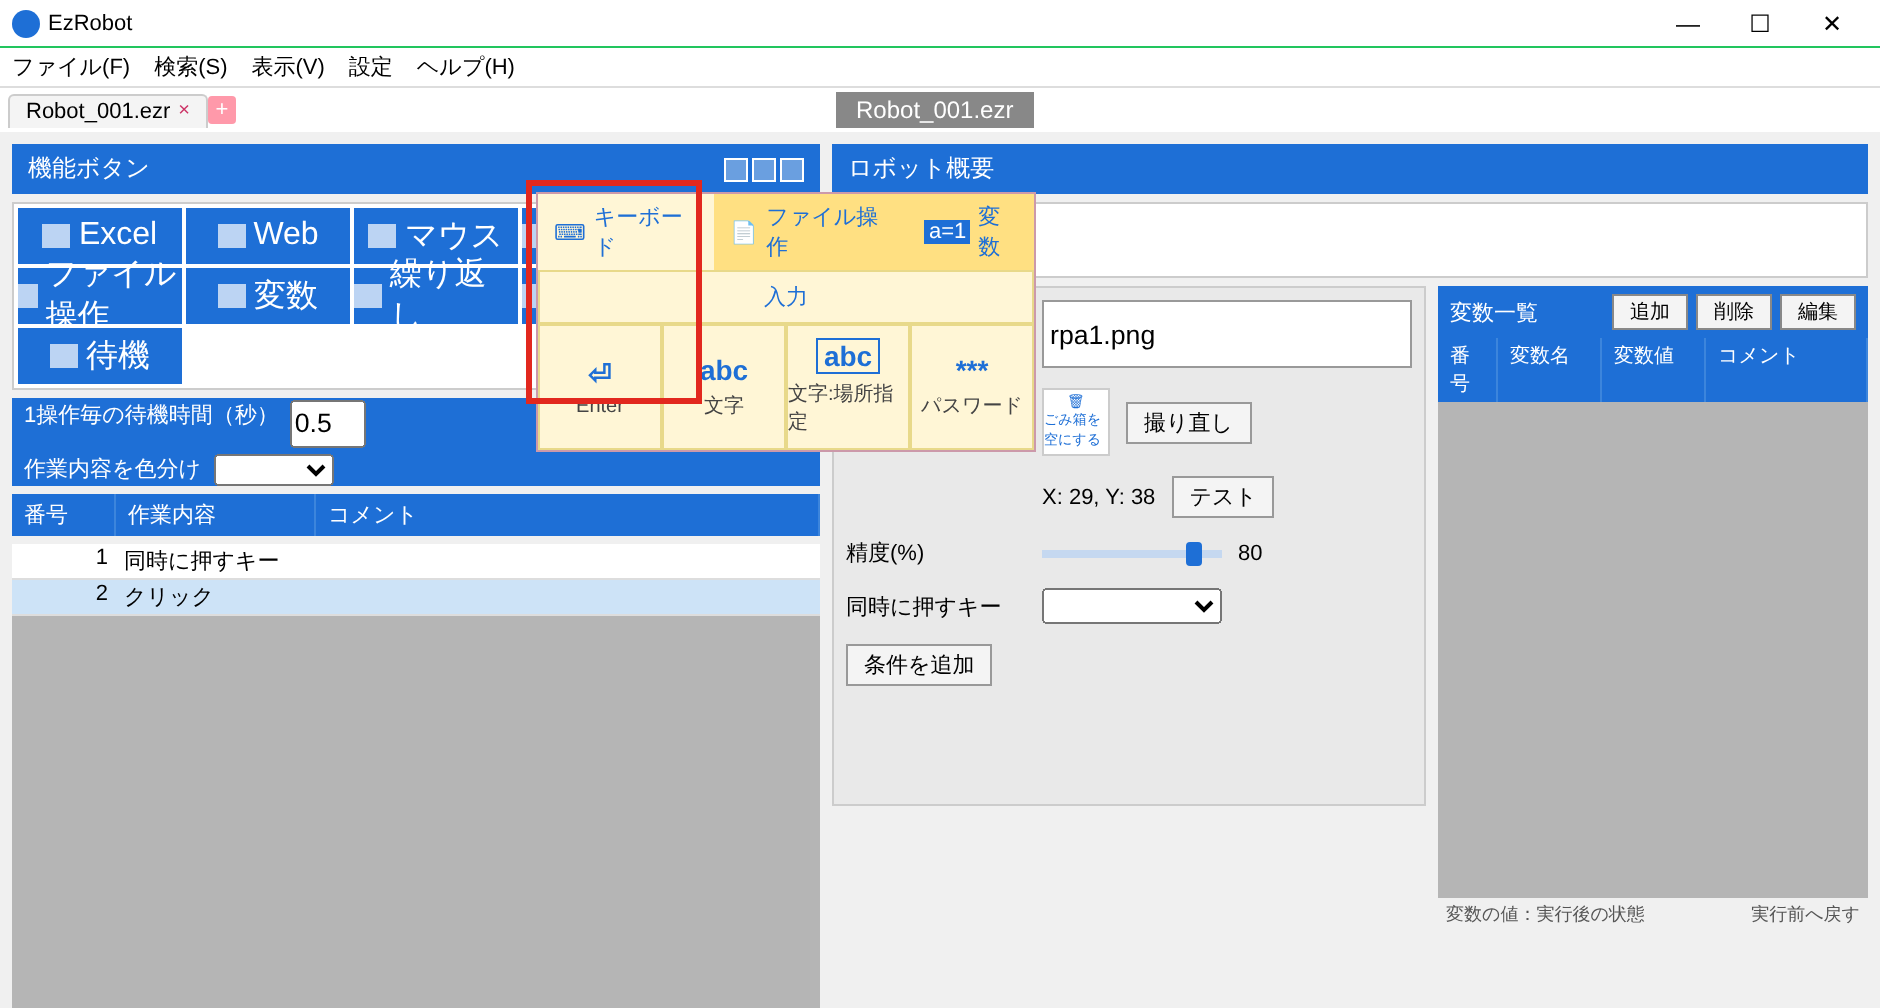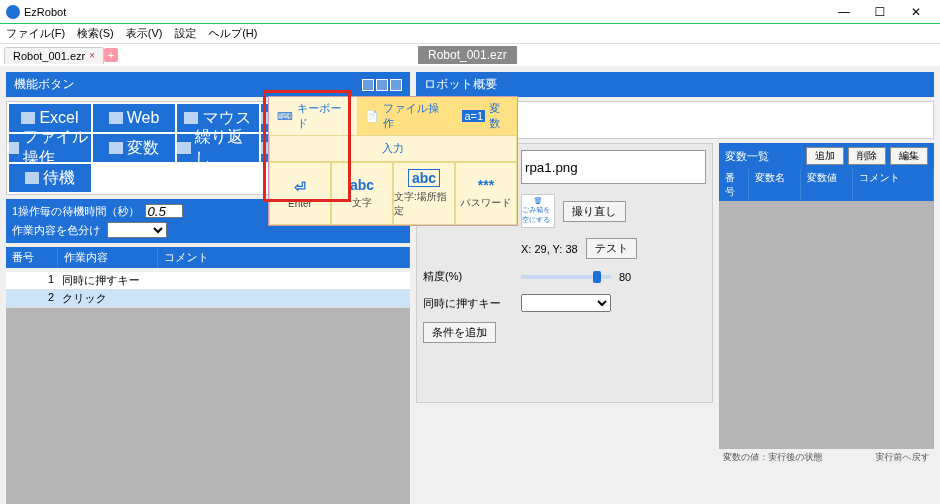--- a/index.html
+++ b/index.html
@@ -27,21 +27,21 @@
     .panel-hdr { background: #1e6fd6; color: #fff; padding: 4px 8px; font-size: 12px; display: flex; align-items: center; }
     .panel-hdr .boxes { margin-left: auto; display: flex; gap: 2px; }
     .panel-hdr .boxes span { width: 12px; height: 12px; background: #6a9fe0; border: 1px solid #fff; }
 
     .toolbar { background: #fff; border: 1px solid #ccc; padding: 2px; display: flex; flex-wrap: wrap; gap: 2px; }
     .tbtn { background: #1e6fd6; color: #fff; display: flex; align-items: center; justify-content: center; gap: 4px; height: 28px; width: 82px; font-size: 16px; cursor: pointer; }
     .tbtn .ic { width: 14px; height: 12px; background: rgba(255,255,255,.7); }
 
     .settings-bar { background: #1e6fd6; color: #fff; display: flex; align-items: center; gap: 6px; padding: 3px 6px; font-size: 11px; height: 44px; }
     .settings-bar .row2 { display: flex; flex-direction: column; gap: 3px; }
-    .settings-bar input.num { width: 38px; height: 14px; font-style: italic; }
+    .settings-bar input.num { width: 38px; height: 24px; }
     .settings-bar select { width: 60px; height: 16px; }
 
     .grid-hdr { background: #1e6fd6; color: #fff; display: flex; }
     .gh { padding: 3px 6px; border-right: 1px solid #3c85dc; }
     .gh1 { width: 52px; } .gh2 { width: 100px; } .gh3 { flex: 1; }
 
     .grid-body { background: #b5b5b5; height: 244px; }
     .grow { display: flex; background: #fff; border-bottom: 1px solid #ddd; }
     .grow .c1 { width: 20px; } .grow .c2 { width: 32px; text-align: right; padding: 1px 4px; } .grow .c3 { flex: 1; padding: 1px 4px; }
     .grow.sel { background: #cde3f7; }

